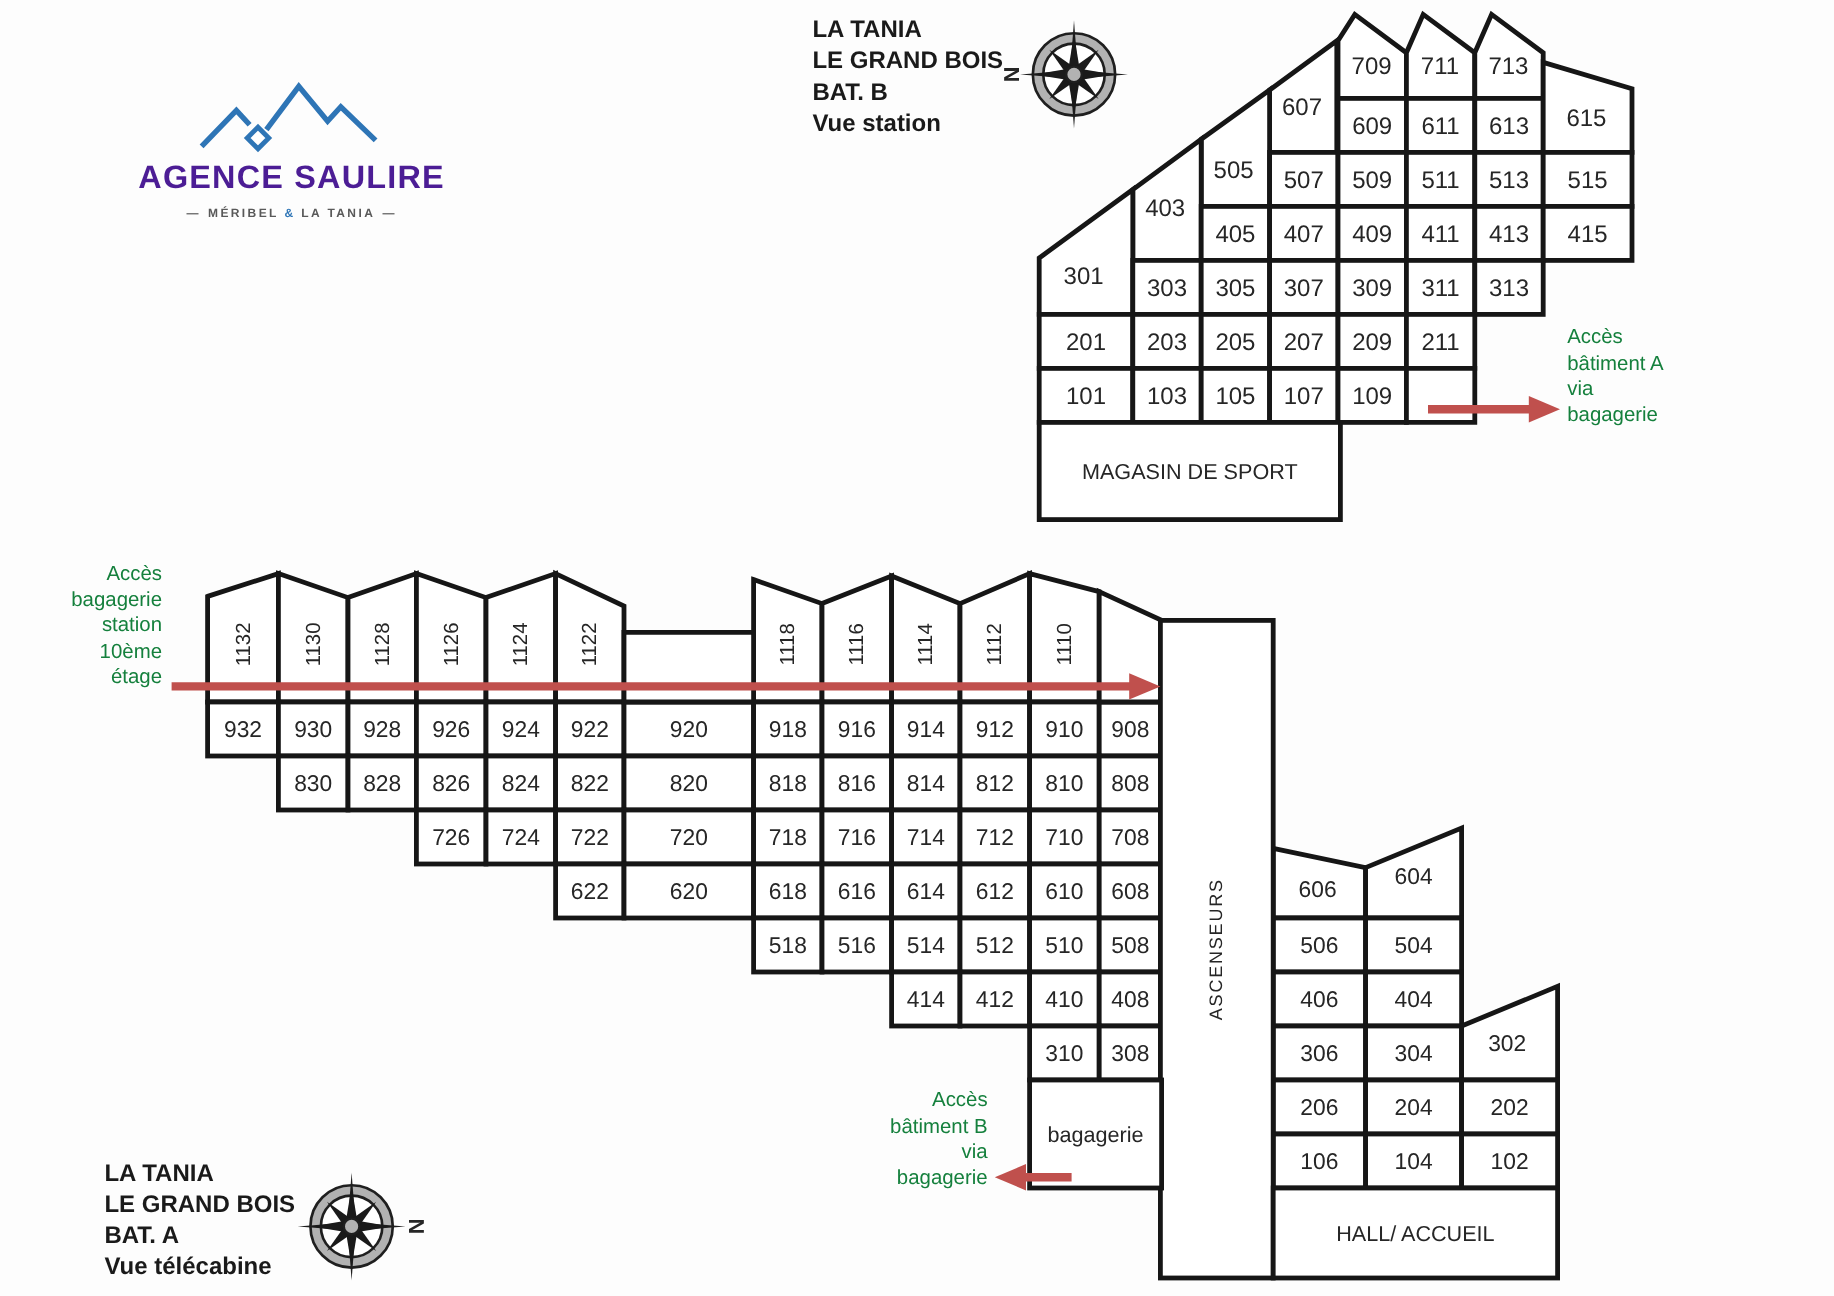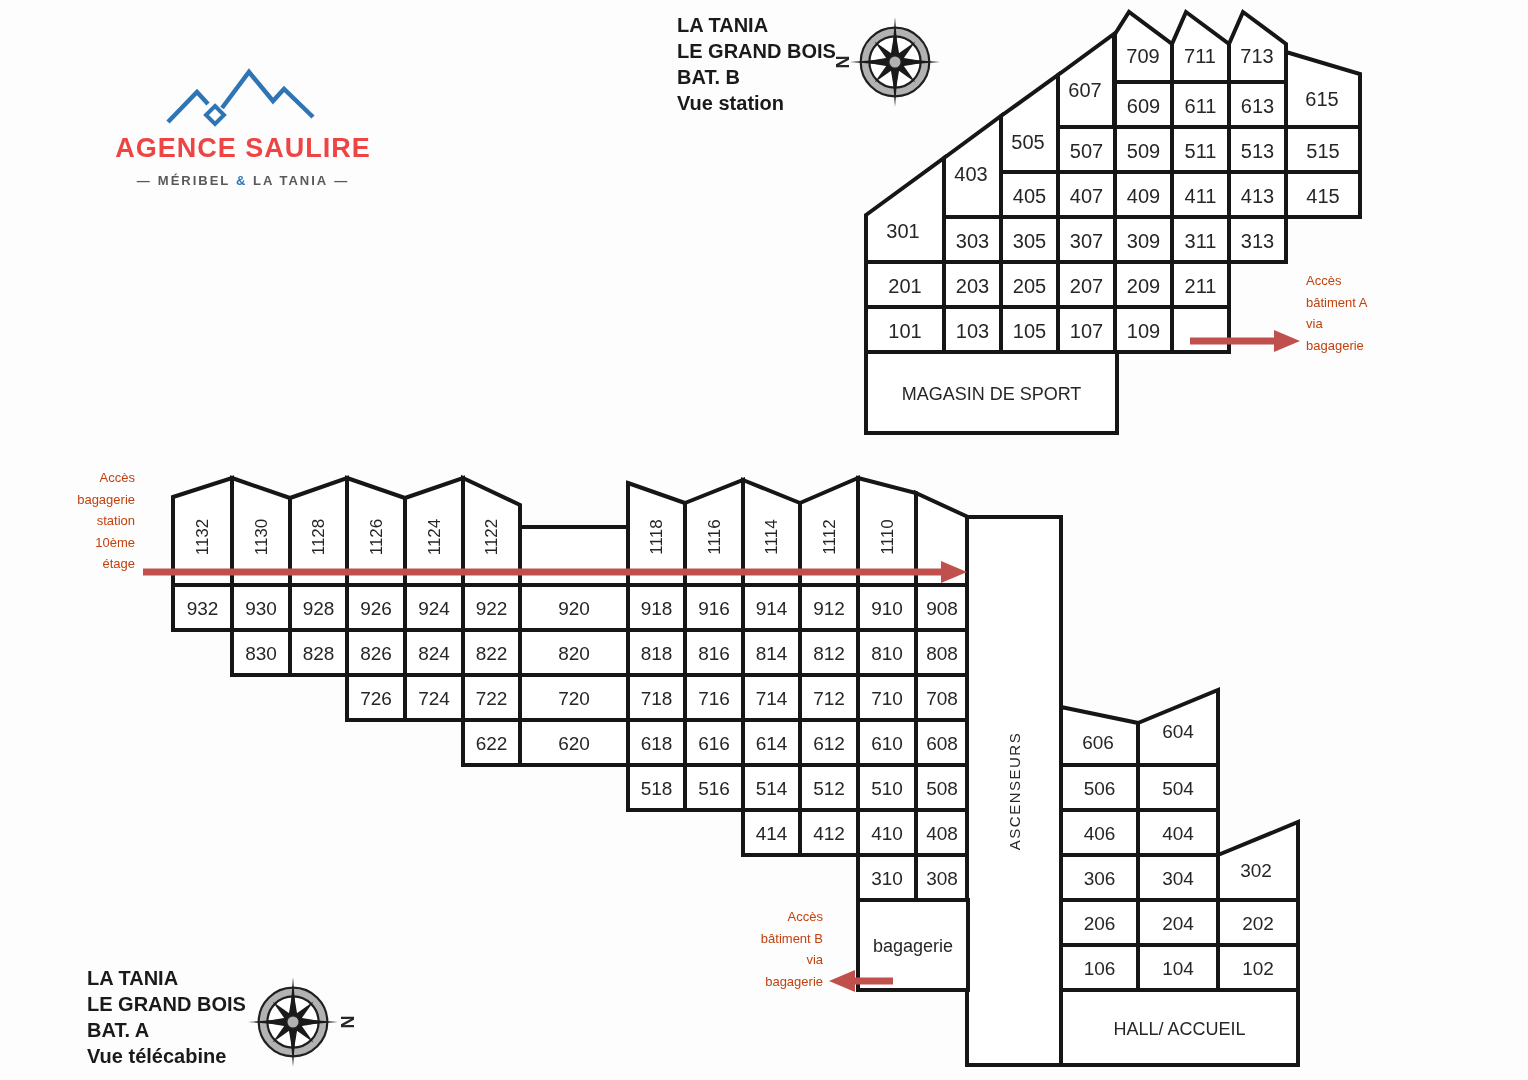--- a/index.html
+++ b/index.html
@@ -3,28 +3,28 @@
 <meta charset="utf-8">
 <style>
   html,body{margin:0;padding:0;background:#ffffff;}
   .page{position:relative;width:1528px;height:1080px;background:#fdfdfd;overflow:hidden;
         font-family:"Liberation Sans",sans-serif;}
   svg{position:absolute;left:0;top:0;}
   .cell{fill:#ffffff;stroke:#161616;stroke-width:4;stroke-linejoin:miter;}
   .lbl{font-family:"Liberation Sans",sans-serif;fill:#262626;}
   .txtblock{position:absolute;color:#1a1a1a;}
   .brand{left:110px;top:133px;width:266px;text-align:center;}
-  .brand-name{font-size:27px;font-weight:600;letter-spacing:1px;color:#ef4444;white-space:nowrap;}
-  .brand-tag{margin-top:9px;font-size:13px;font-weight:600;letter-spacing:2px;color:#595959;white-space:nowrap;}
+  .brand-name{font-size:27px;font-weight:600;letter-spacing:1px;color:#4c1d95;white-space:nowrap;}
+  .brand-tag{margin-top:9px;font-size:10px;font-weight:600;letter-spacing:2px;color:#595959;white-space:nowrap;}
   .brand-tag .amp{color:#2e75b6;}
   .brand-tag .dash{color:#595959;padding:0 6px;}
   .bldg-title{font-size:20px;font-weight:bold;line-height:26px;color:#1a1a1a;}
   .title-b{left:677px;top:12px;}
   .title-a{left:87px;top:965px;}
-  .note{font-size:13px;line-height:21.5px;color:#c2410c;}
+  .note{font-size:17px;line-height:21.5px;color:#15803d;}
   .note-access-a{left:1306px;top:270px;text-align:left;}
   .note-elev{left:28px;top:467px;width:107px;text-align:right;}
   .note-access-b{left:690px;top:906px;width:133px;text-align:right;}
 </style>
 </head>
 <body>
 
 <div class="page">
 
   <svg id="plan" width="1528" height="1080" viewBox="0 0 1528 1080">

